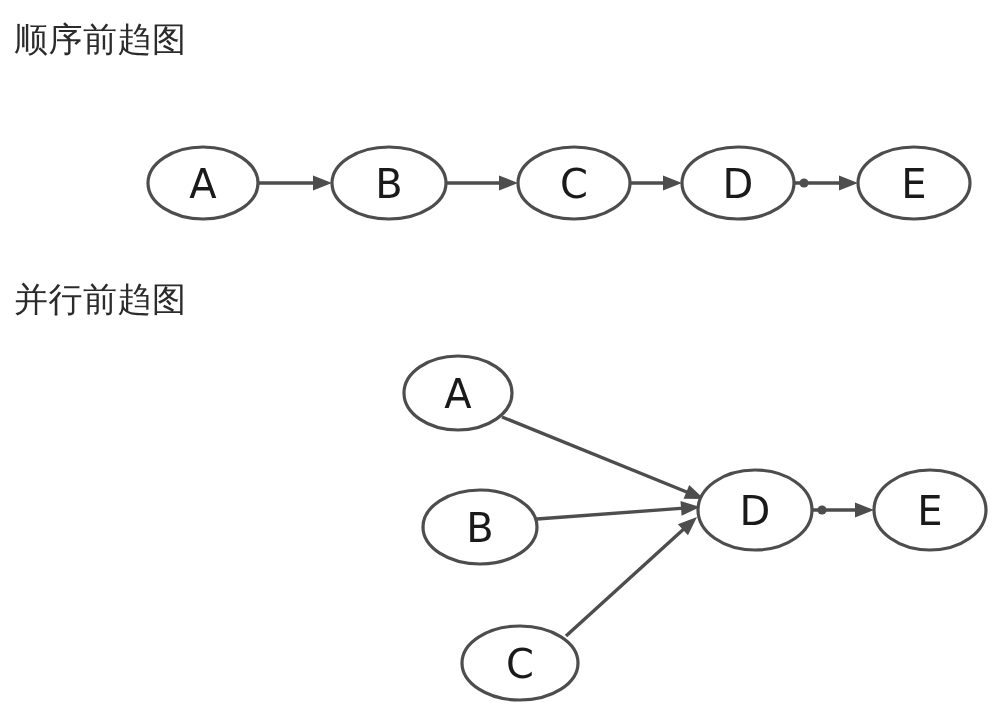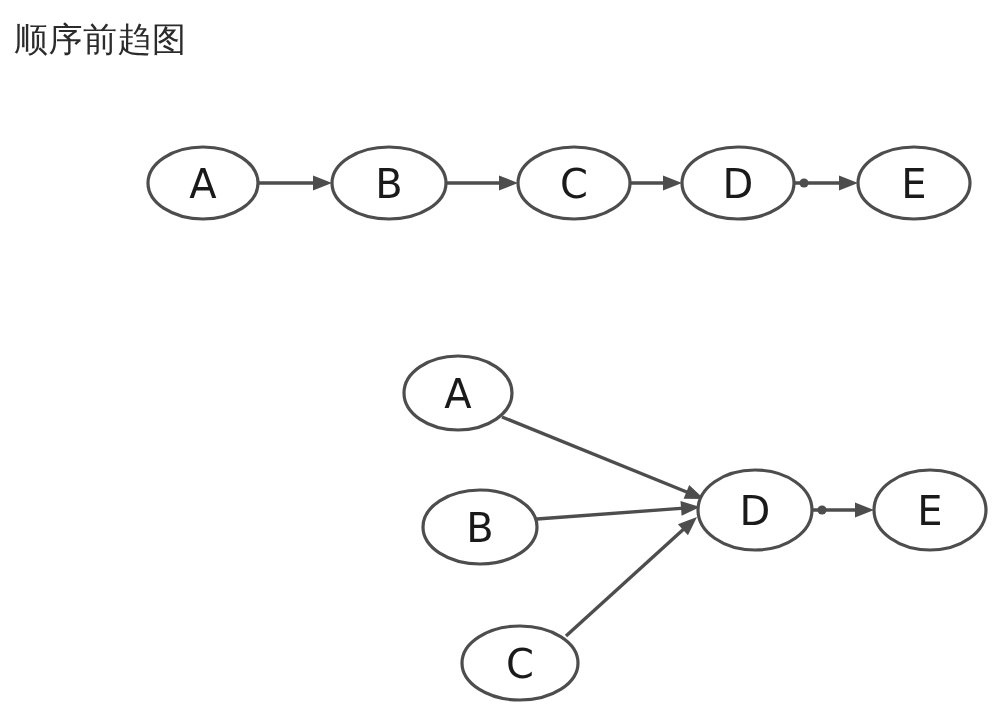--- a/index.html
+++ b/index.html
@@ -69,20 +69,21 @@
     stroke: none;
   }
 </style>
 </head>
 <body>
 
 <div id="canvas-root">
 
   <div class="section-title" id="title-sequential">顺序前趋图</div>
 
+  <div class="section-title" id="title-parallel">并行前趋图</div>
 
   <svg class="graph-layer" id="graph-svg" viewBox="0 0 999 710" xmlns="http://www.w3.org/2000/svg">
     <g id="edges-group">
         <g>
           <line x1="258" y1="183" x2="316" y2="183" class="edge-line"></line>
           <polygon points="332,183 313,190.5 313,175.5" class="arrow-head"></polygon>
         </g>
         <g>
           <line x1="446" y1="183" x2="502" y2="183" class="edge-line"></line>
           <polygon points="518,183 499,190.5 499,175.5" class="arrow-head"></polygon>

